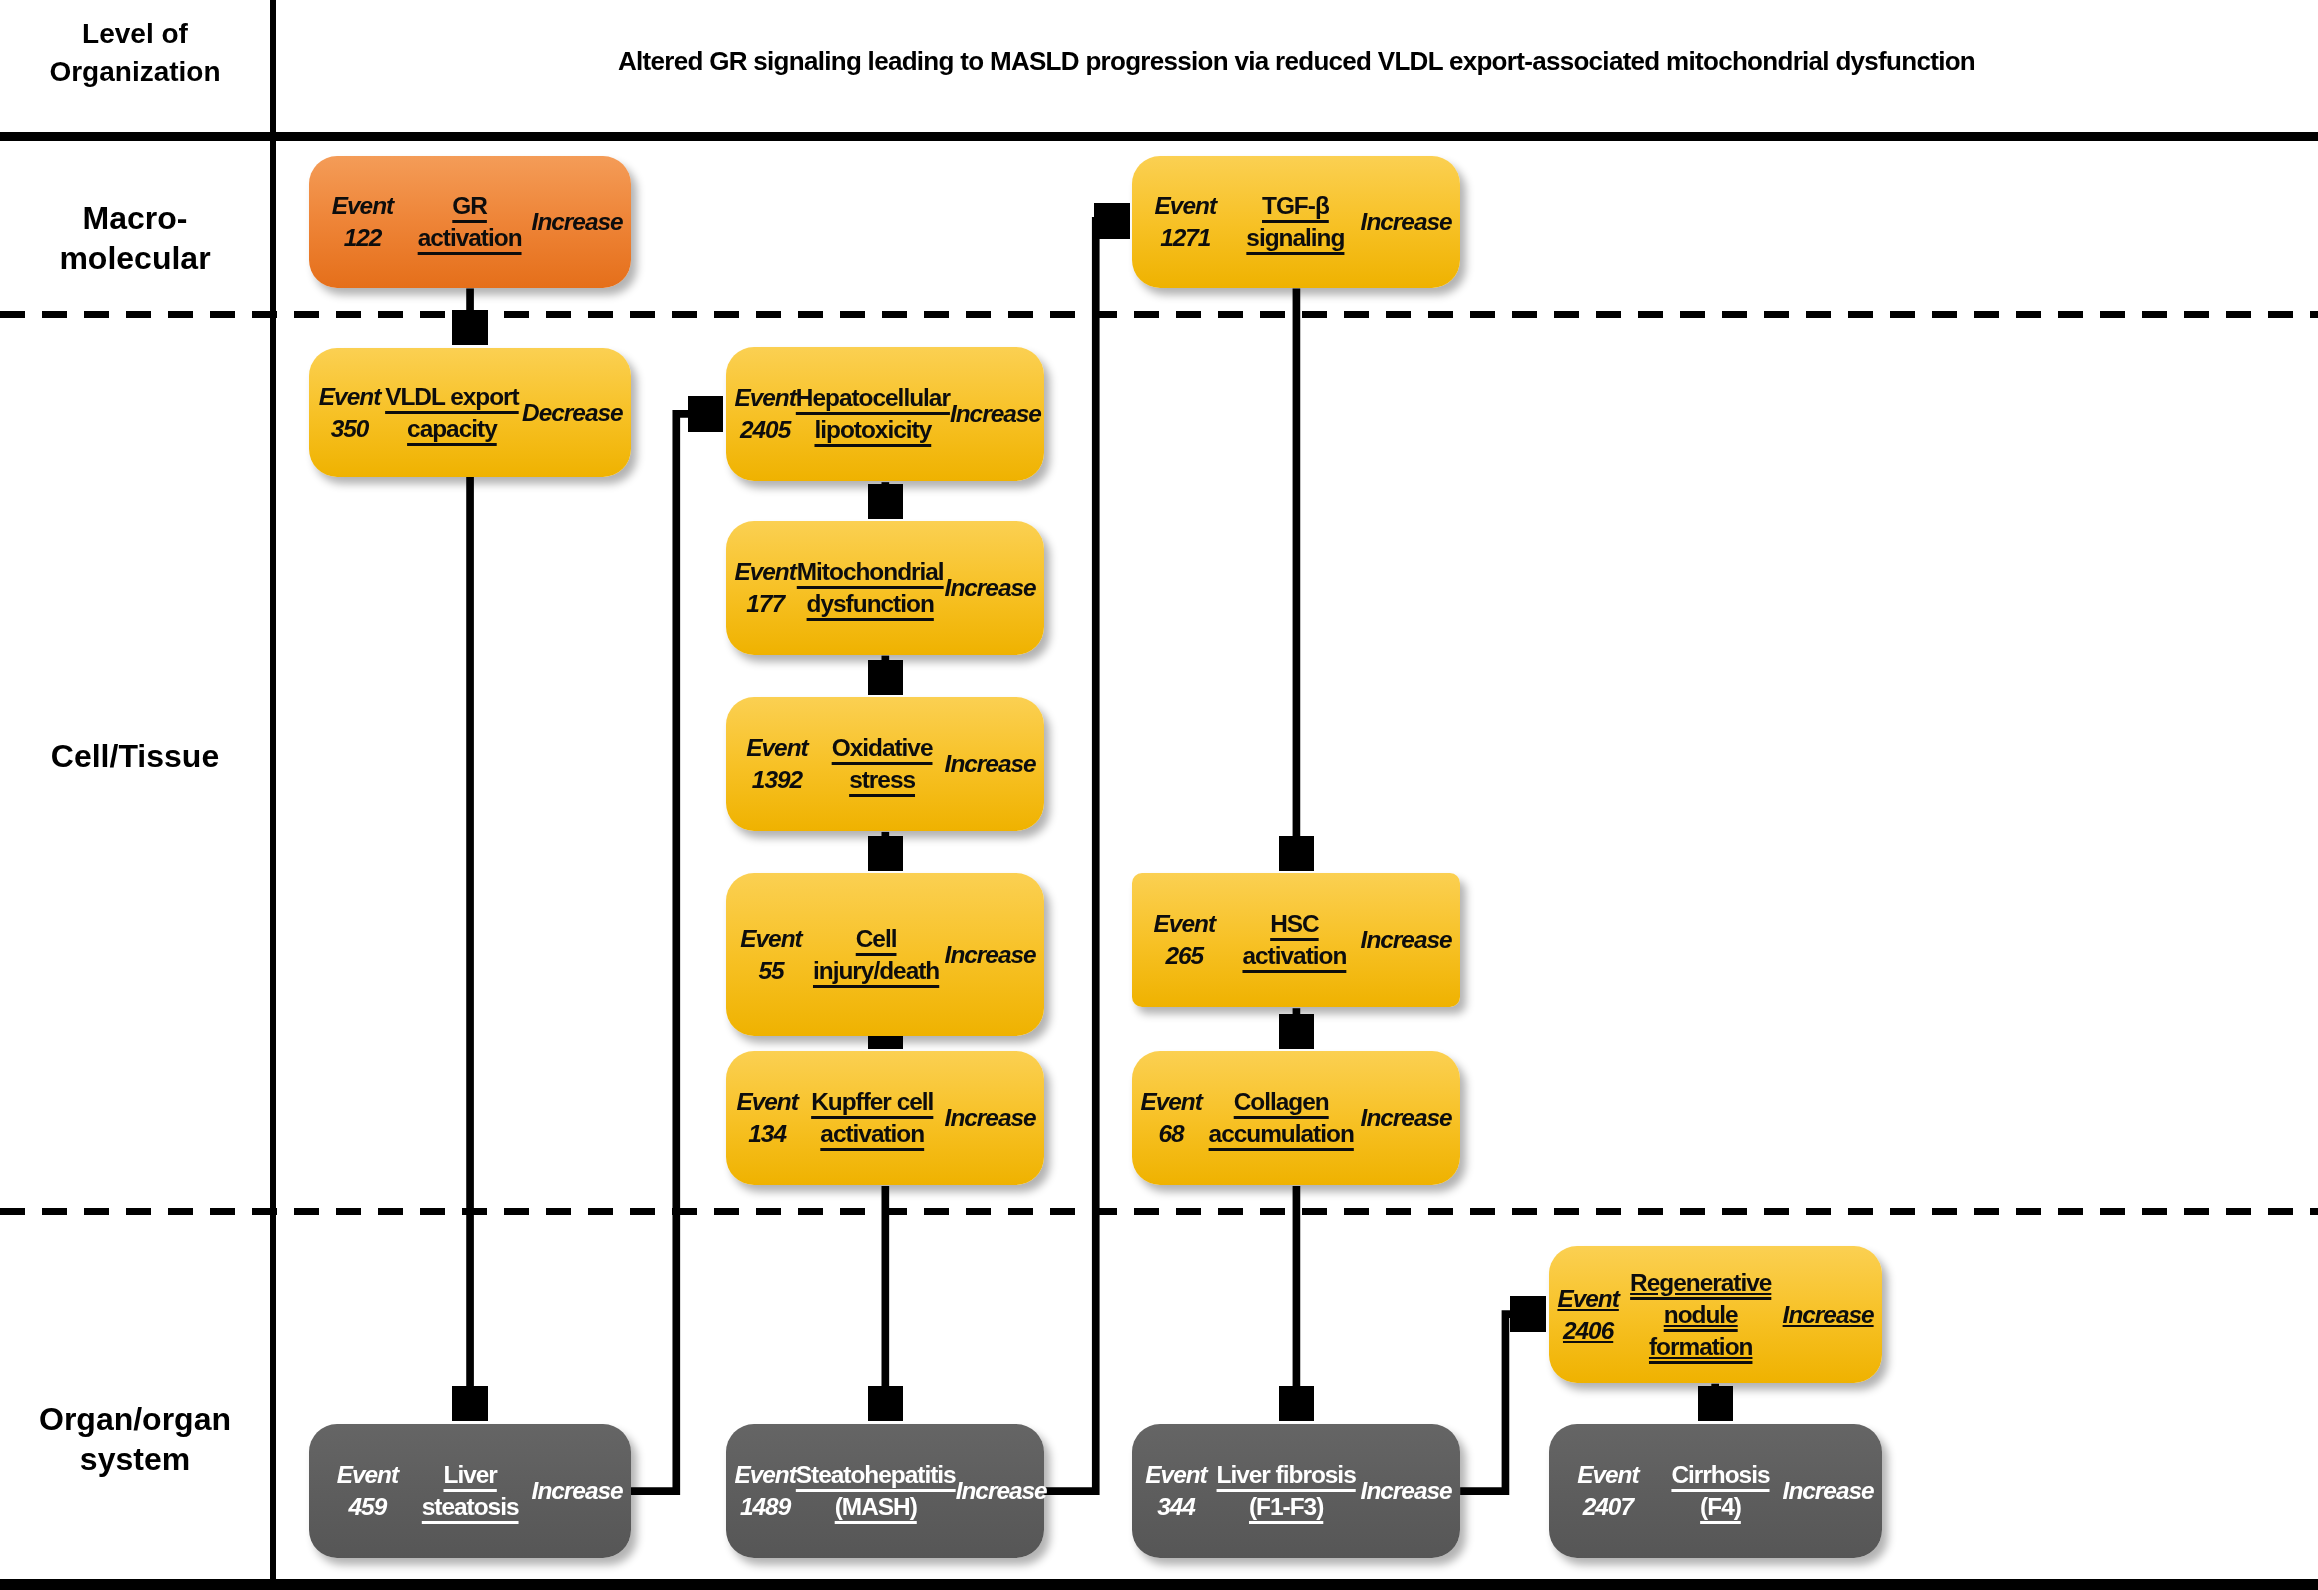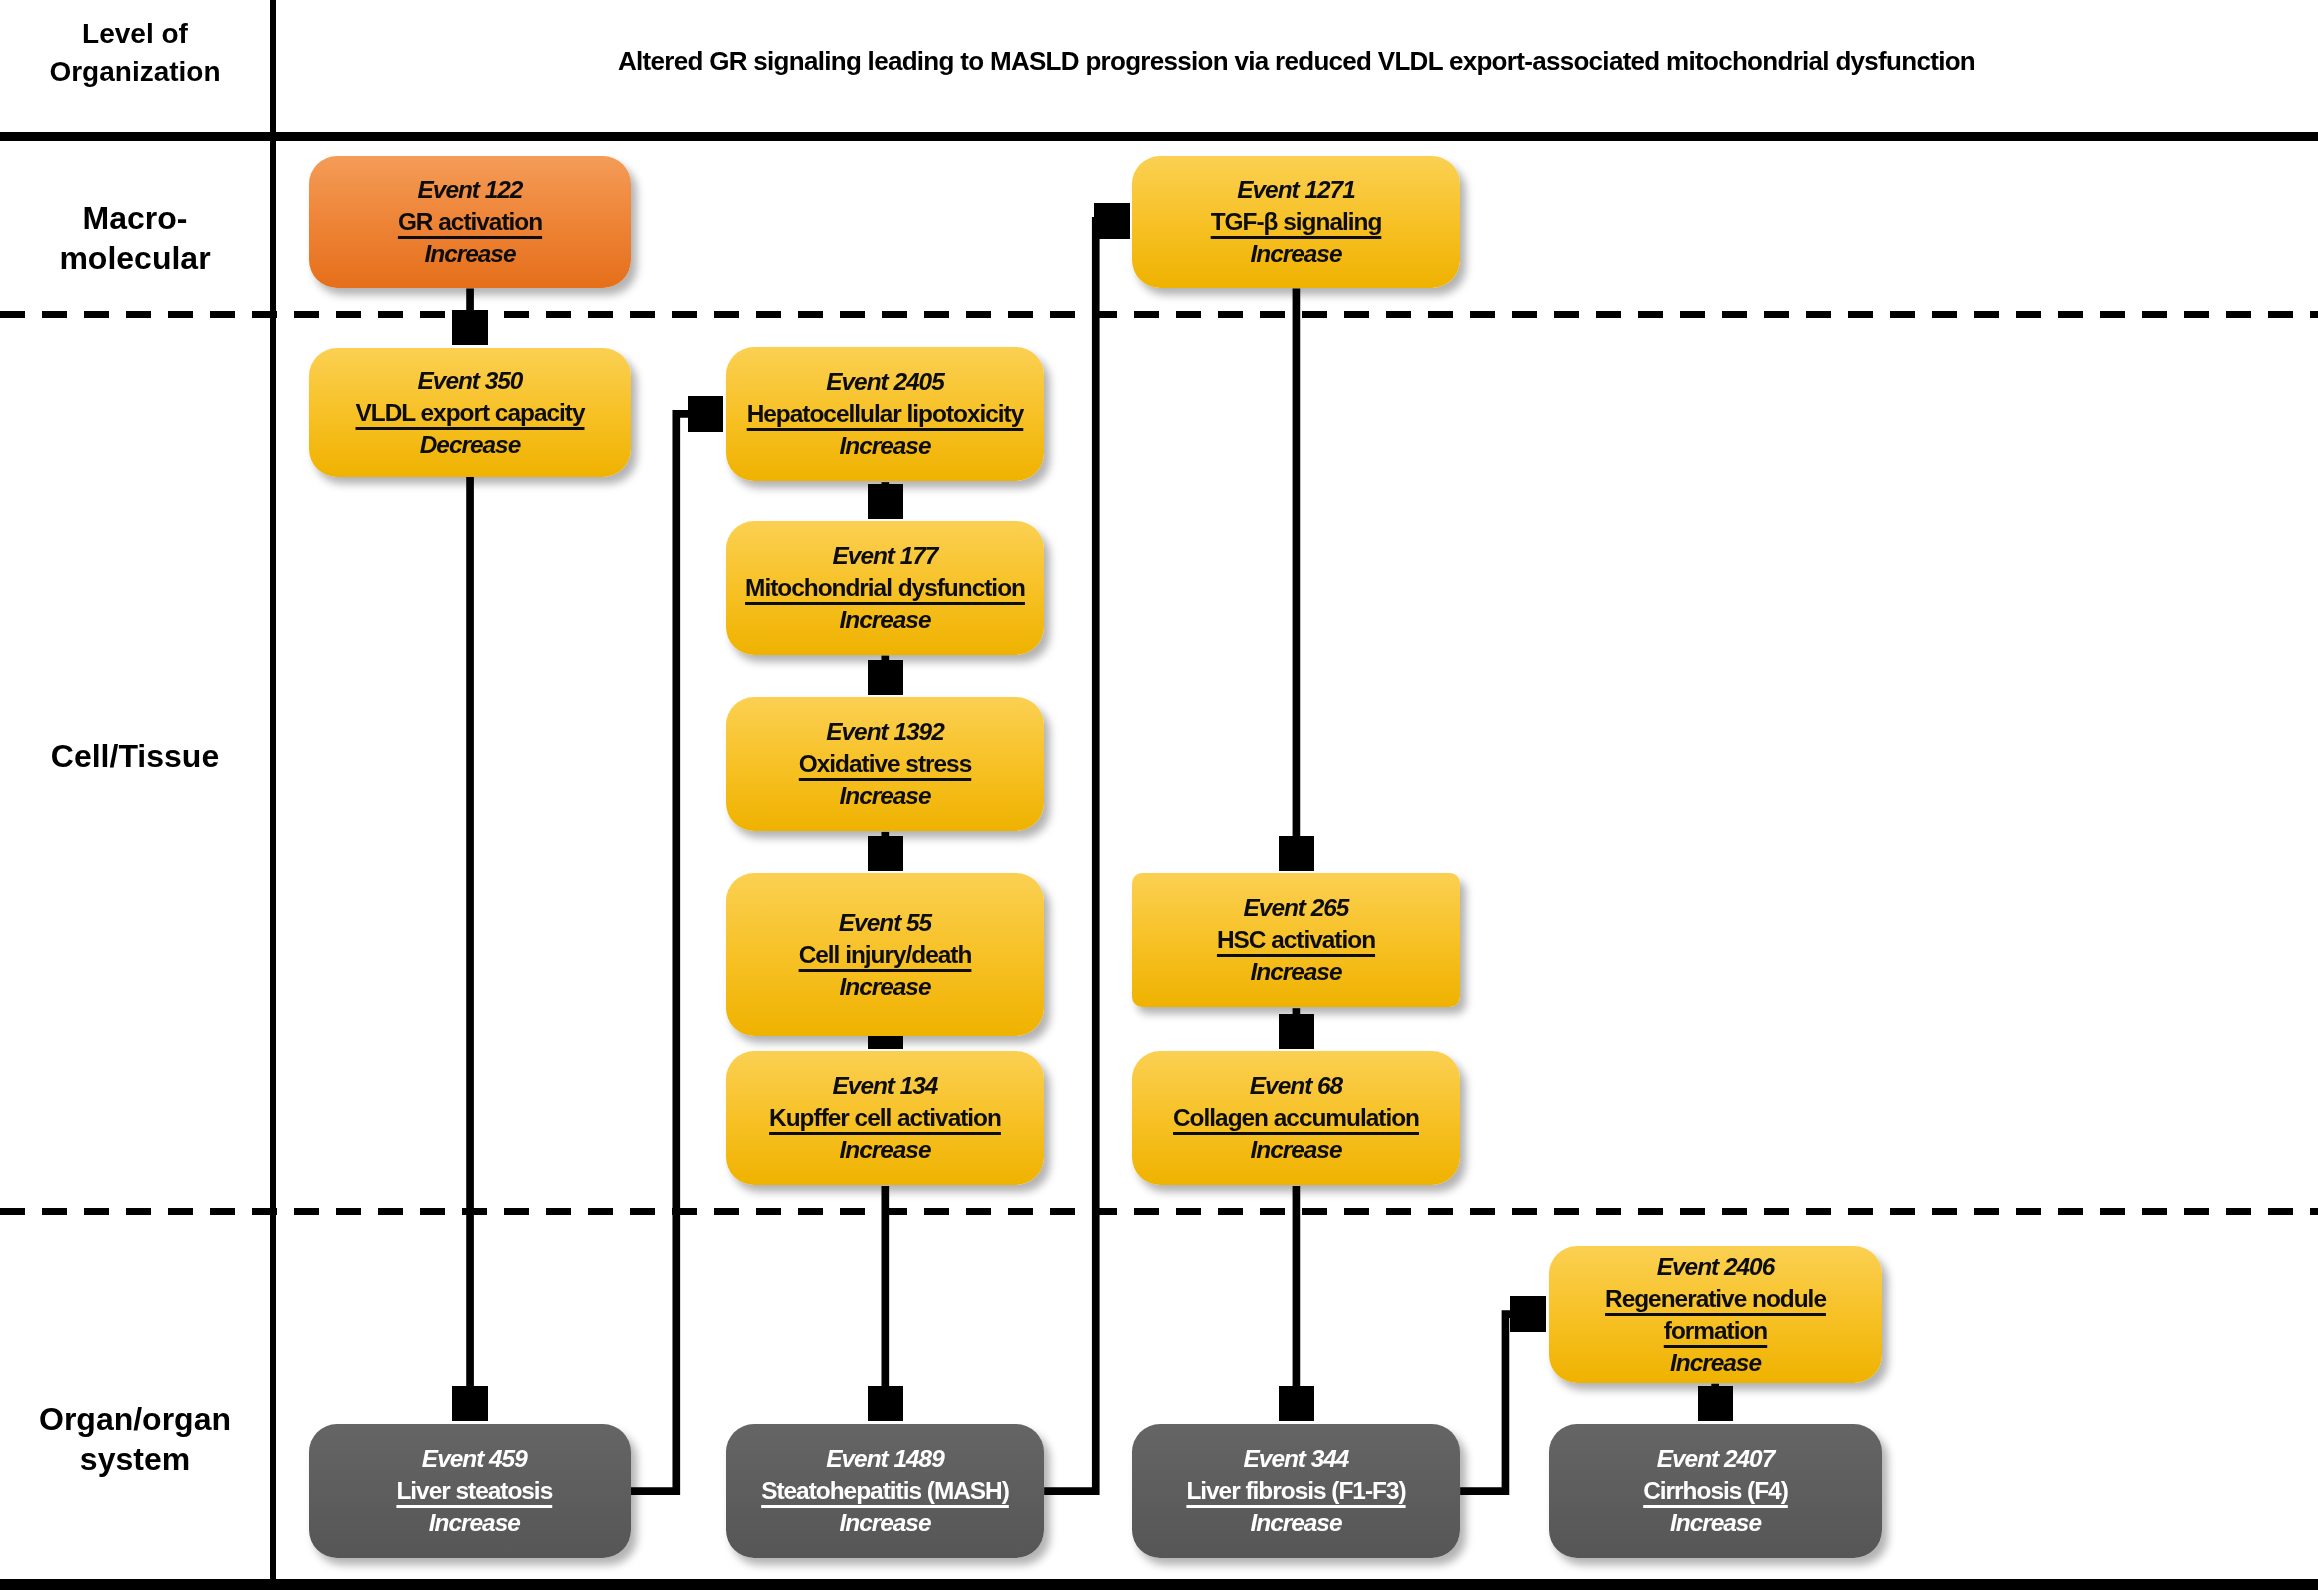--- a/index.html
+++ b/index.html
@@ -27,21 +27,21 @@
   .title{position:absolute;left:279px;top:46px;width:2035px;text-align:center;
     font-size:26px;font-weight:bold;letter-spacing:-0.7px;white-space:nowrap;}
 
   
   .arrows{position:absolute;left:0;top:0;}
   .arrows path{stroke:#000;stroke-width:11;fill:none;stroke-linejoin:miter;}
 
   
   .node{
     position:absolute;border-radius:28px;box-sizing:border-box;
-    display:flex;flex-direction:column;justify-content:center;align-items:center;
+    display:flex;flex-direction:row;justify-content:space-between;align-items:center;
     text-align:center;padding:2.8px 8.4px;
     font-weight:bold;font-size:24.4px;line-height:32px;letter-spacing:-1px;
     box-shadow:5.6px 7px 8.4px rgba(0,0,0,0.30);
   }
   .node .ev,.node .dir{font-style:italic;}
   .node .nm{text-decoration:underline;text-decoration-thickness:2.8px;text-underline-offset:5.6px;}
   .orange{background:linear-gradient(180deg,#F49C58 0%,#EE8437 50%,#E56F1A 100%);color:#0d0d0d;}
   .yellow{background:linear-gradient(180deg,#FBD052 0%,#F7C125 52%,#EFB200 100%);color:#0d0d0d;}
   .gray{background:linear-gradient(180deg,#656565 0%,#565656 100%);color:#ffffff;}
 
@@ -49,21 +49,21 @@
   .n122 {left:309px; top:156px; width:322px;height:132px;}
   .n450 {left:309px; top:348px; width:322px;height:129px;}
   .n2405{left:726px;top:347px; width:318px;height:134px;}
   .n177 {left:726px;top:521px; width:318px;height:134px;}
   .n1392{left:726px;top:697px;width:318px;height:134px;}
   .n55  {left:726px;top:873px;width:318px;height:163px;}
   .n134 {left:726px;top:1051px;width:318px;height:134px;}
   .n1271{left:1132px;top:156px; width:328px;height:132px;}
   .n265 {left:1132px;top:873px;width:328px;height:134px;border-radius:10px;}
   .n68  {left:1132px;top:1051px;width:328px;height:134px;}
-  .n2406{left:1549px;top:1246px;width:333px;height:137px;}
+  .n2406{left:1549px;top:1246px;width:333px;height:137px;text-decoration:underline;}
   .n459 {left:309px; top:1424px;width:322px;height:134px;padding-left:17px;}
   .n1489{left:726px;top:1424px;width:318px;height:134px;}
   .n344 {left:1132px;top:1424px;width:328px;height:134px;}
   .n2407{left:1549px;top:1424px;width:333px;height:134px;}
 </style>
 </head>
 <body>
 
 <div class="stage">
 

